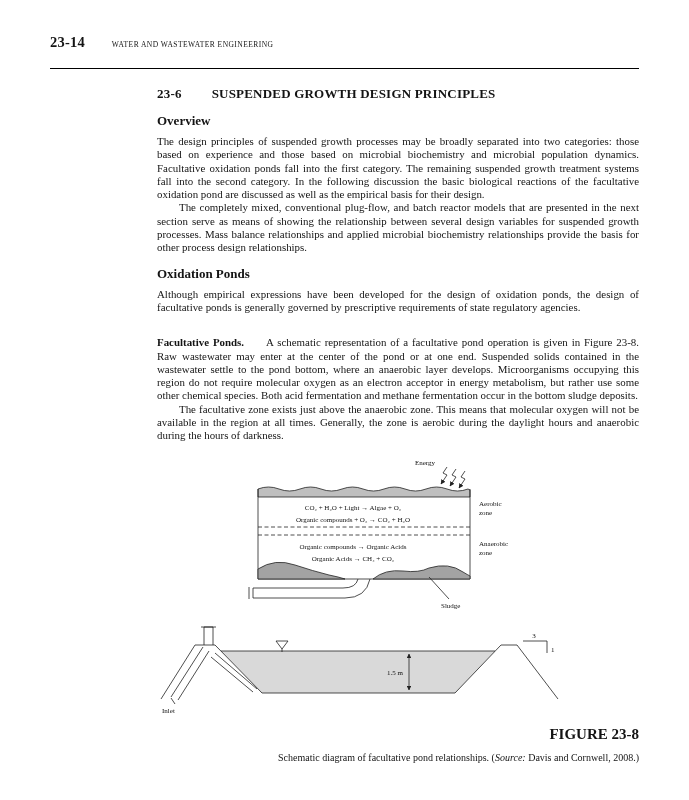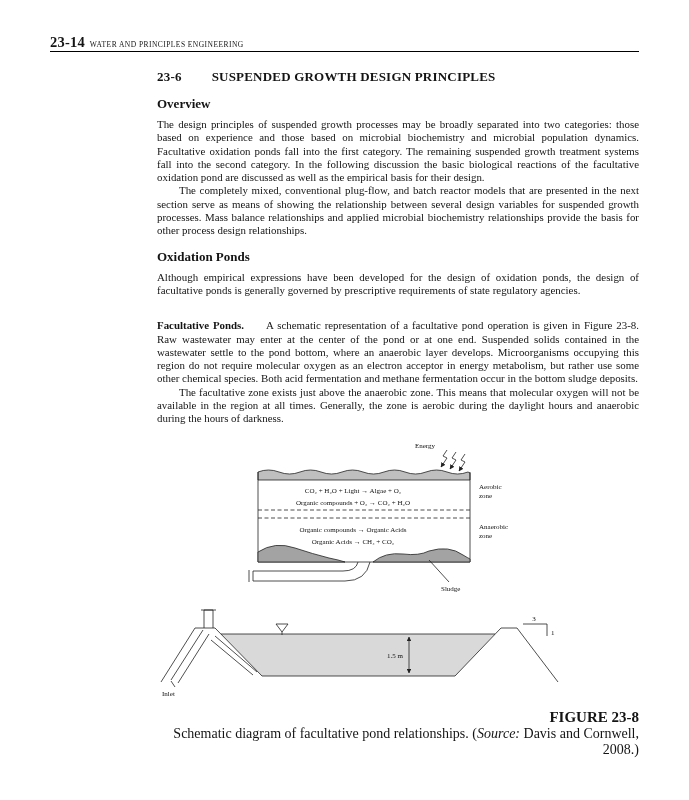--- a/index.html
+++ b/index.html
@@ -4,52 +4,52 @@
 <style>
   * { margin:0; padding:0; box-sizing:border-box; }
   html,body { background:#ffffff; }
   body {
     width:689px; height:800px; overflow:hidden;
     font-family:"Liberation Serif","DejaVu Serif",serif;
     color:#141414;
   }
   .page { width:689px; height:800px; padding:34px 50px 0 50px; background:#fff; }
 
-  .running-header { display:flex; align-items:baseline; gap:5px;
-    border-bottom:1.3px solid #000; padding-bottom:0; }
+  .running-header { display:flex; align-items:baseline; gap:27px;
+    border-bottom:1.3px solid #000; padding-bottom:17px; }
   .page-number { font-size:14.5px; font-weight:bold; letter-spacing:.2px; }
   .running-title { font-size:7.5px; letter-spacing:.45px; }
 
   .content { margin-left:107px; width:482px; }
 
   .section-heading { margin-top:17px; font-size:13px; font-weight:bold;
     display:flex; gap:30px; letter-spacing:.2px; }
   .subheading { font-size:13px; font-weight:bold; margin-top:11px; margin-bottom:6px; }
 
   p.body { font-size:10.9px; line-height:13.3px; text-align:justify; }
   p.indent { text-indent:22px; }
   p.facultative { margin-top:22px; }
   .runin { font-weight:bold; margin-right:22px; }
 
   .figure { margin-top:13px;text-align:right; }
   .fig-svg { display:block; }
   .fig-svg text { font-family:"Liberation Serif","DejaVu Serif",serif; }
 
   .caption-label { font-weight:bold; font-size:15px; margin-top:8px; }
-  .caption-text { font-size:14px; margin-top:0; }
+  .caption-text { font-size:10px; margin-top:9px; }
   .caption-text .it { font-style:italic; }
 </style>
 </head>
 <body>
 
 <div class="page">
 
   <div class="running-header">
     <span class="page-number">23-14</span>
-    <span class="running-title">WATER AND PRINCIPLES ENGINEERING</span>
+    <span class="running-title">WATER AND WASTEWATER ENGINEERING</span>
   </div>
 
   <div class="content">
 
     <div class="section-heading">
       <span>23-6</span>
       <span>SUSPENDED GROWTH DESIGN PRINCIPLES</span>
     </div>
 
     <div class="subheading">Overview</div>

